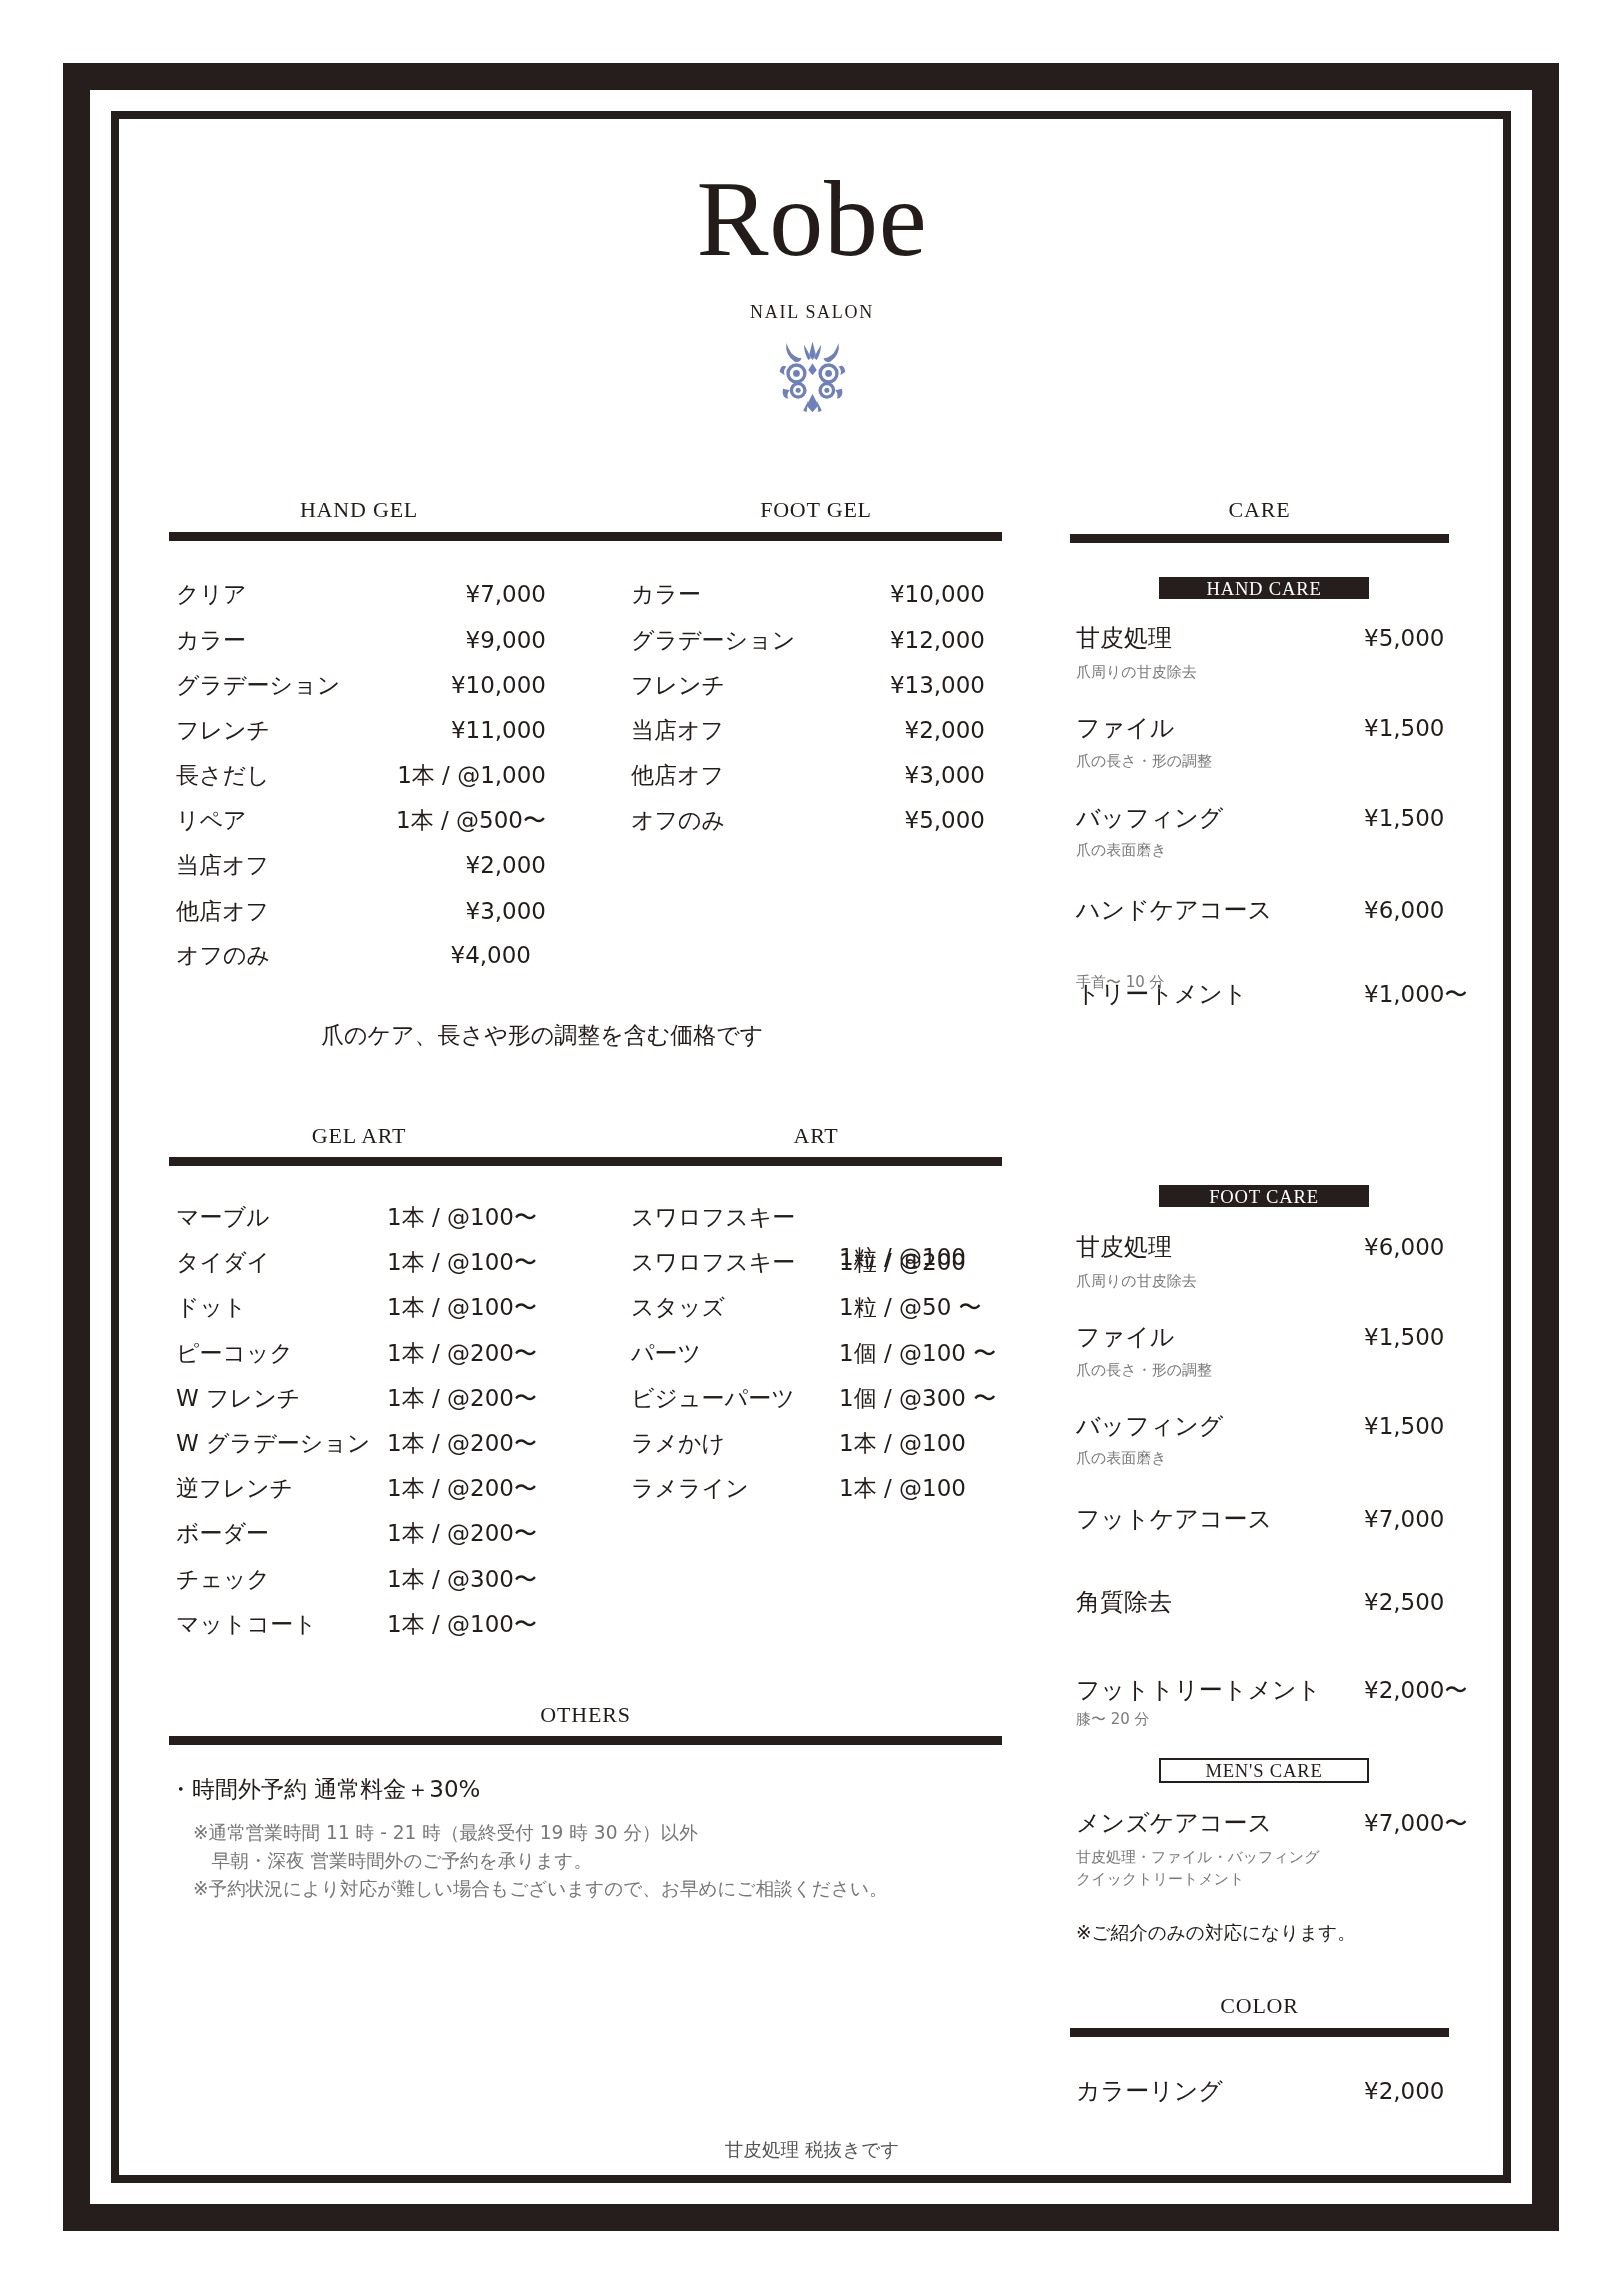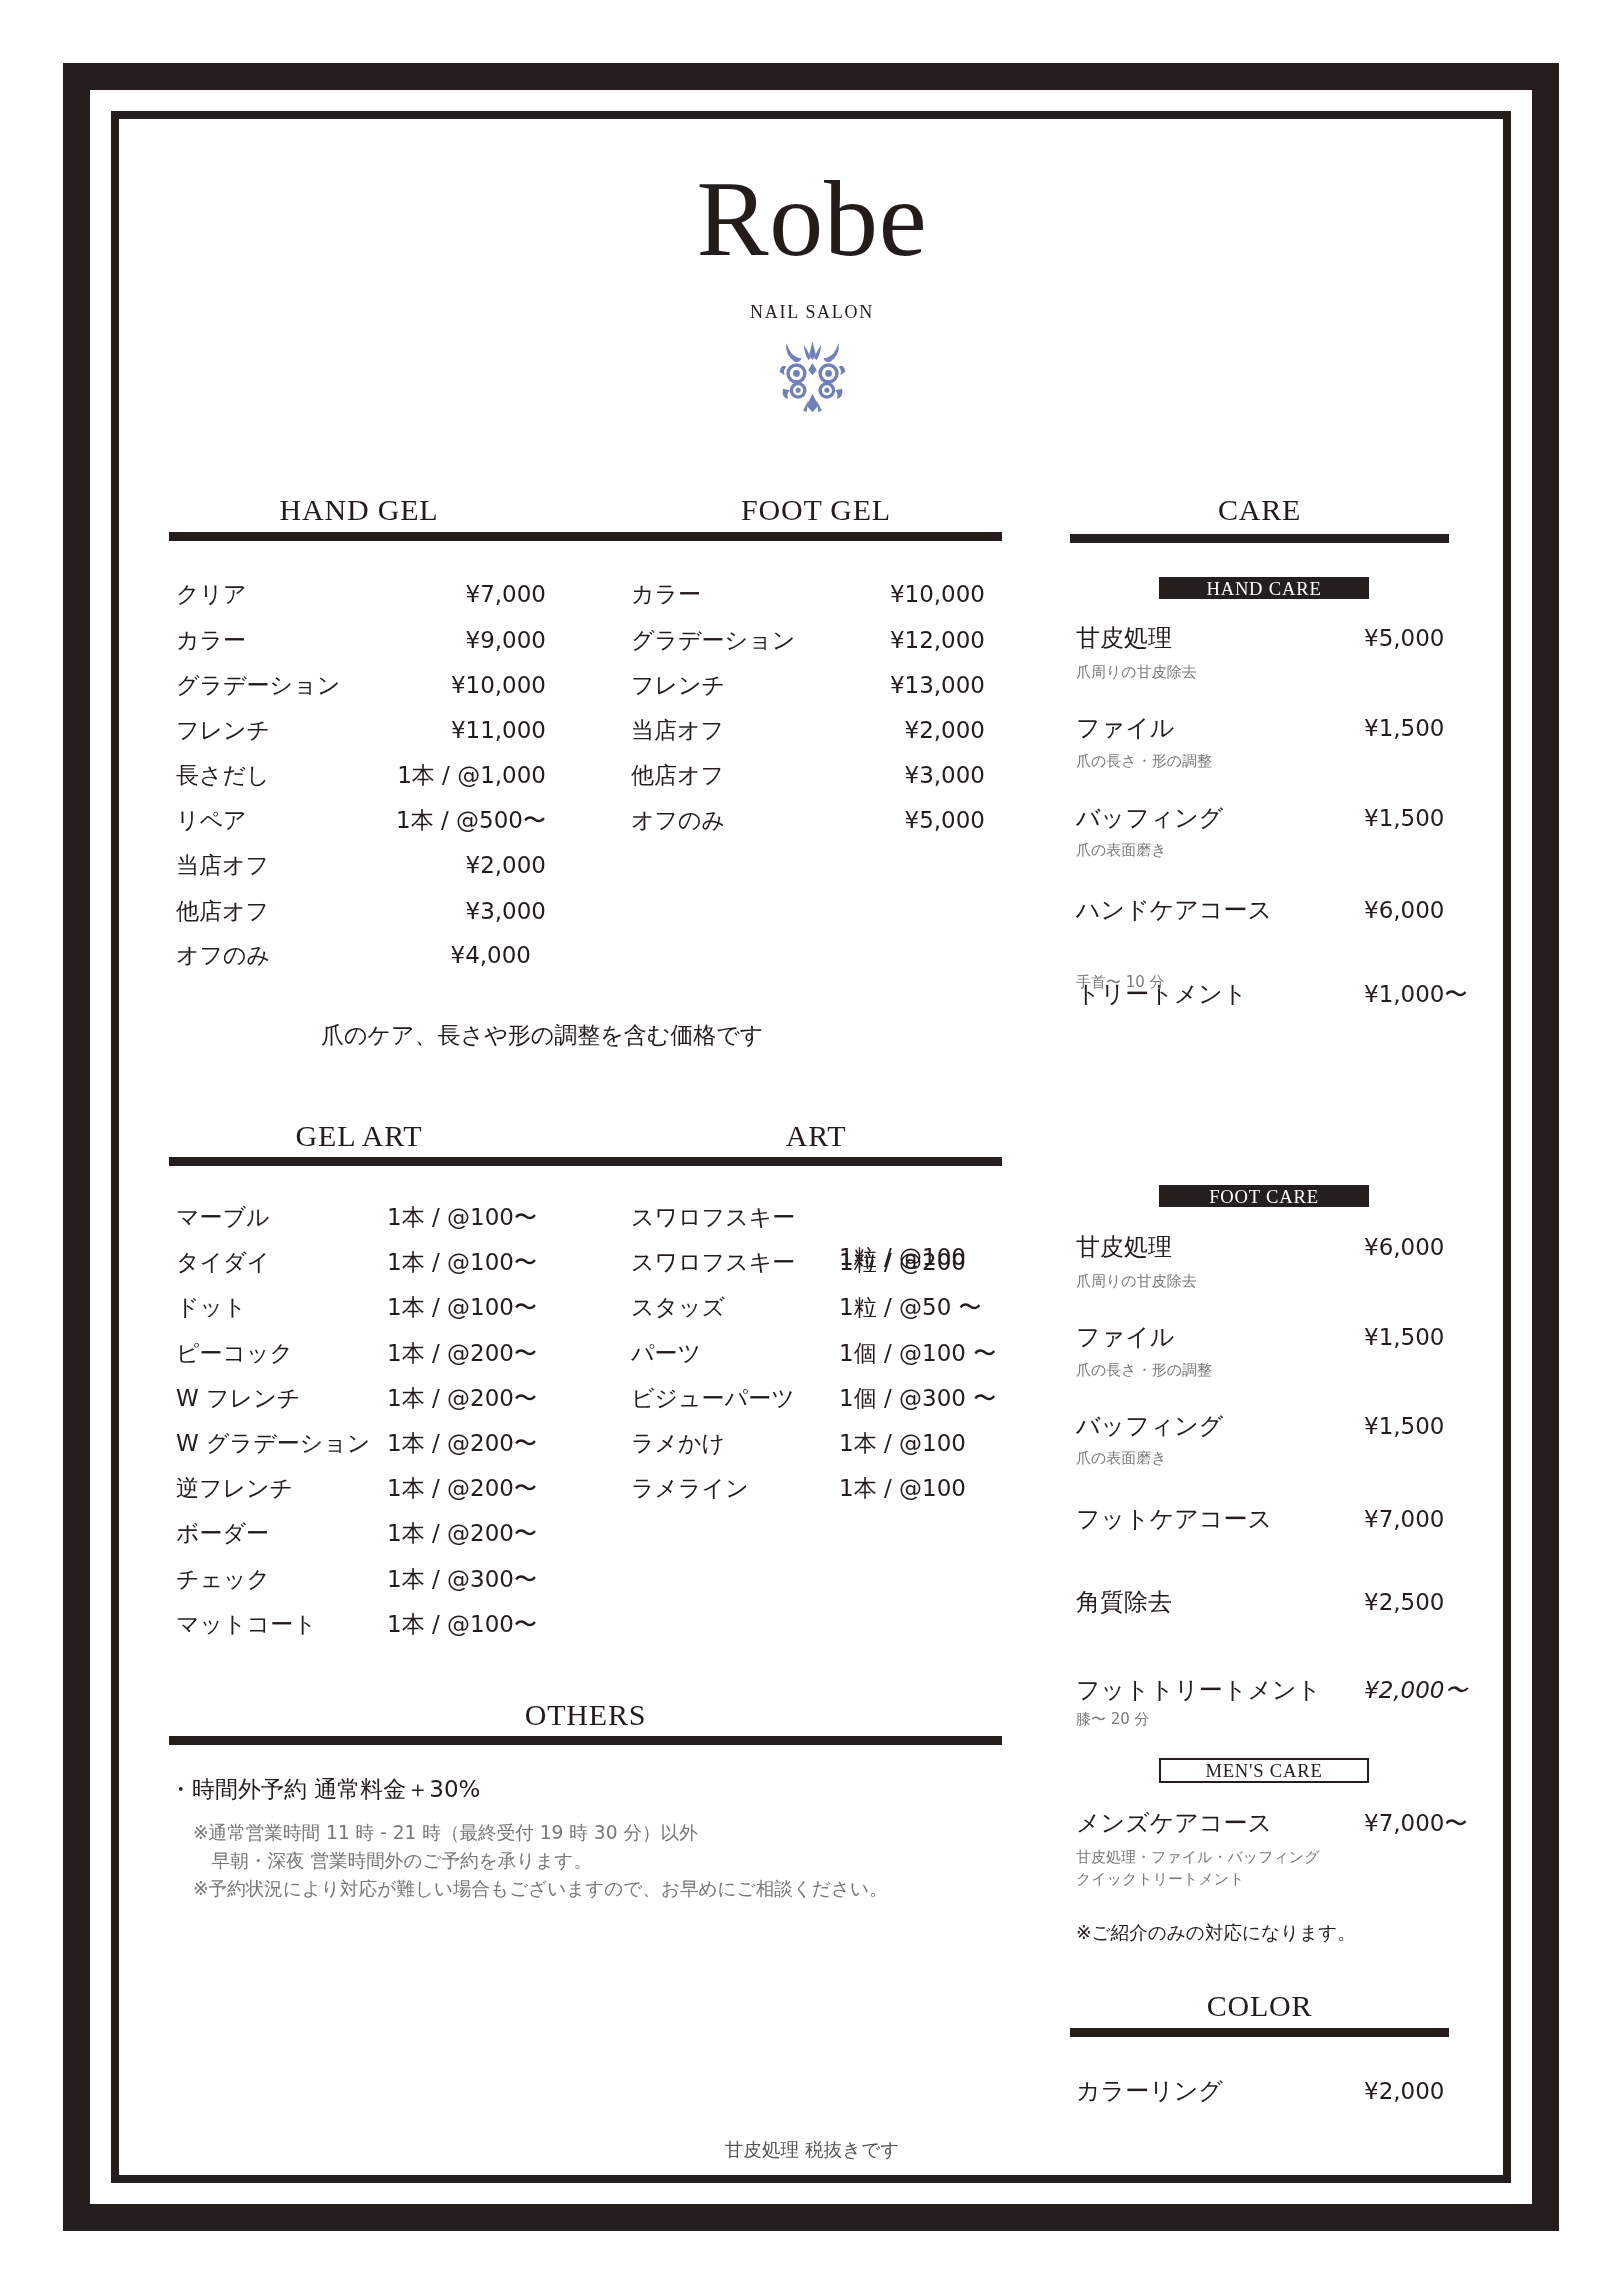--- a/index.html
+++ b/index.html
@@ -7,21 +7,21 @@
          font-family:"DejaVu Sans","Liberation Sans",sans-serif; }
   .abs { position:absolute; }
   .frame-outer { position:absolute; left:63px; top:63px; width:1496px; height:2168px;
                  border:27px solid #251e1c; box-sizing:border-box; }
   .frame-inner { position:absolute; left:111px; top:111px; width:1400px; height:2072px;
                  border:8.5px solid #251e1c; box-sizing:border-box; }
   .serif { font-family:"Liberation Serif","DejaVu Serif",serif; }
   .logo-title { left:0; width:1624px; top:165px; text-align:center; font-size:108px; line-height:1; letter-spacing:0.8px; color:#231c1a; }
   .logo-sub { left:0; width:1624px; top:302px; text-align:center; font-size:18px; letter-spacing:1.7px; color:#231c1a; }
   .ornament { left:776px; top:338px; width:73px; height:76px; }
-  .sec-head { font-size:30px; letter-spacing:0.8px; text-align:center; line-height:34px; color:#231c1a; }
+  .sec-head { font-size:22px; letter-spacing:0.8px; text-align:center; line-height:34px; color:#231c1a; }
   .rule { position:absolute; height:8.5px; background:#251e1c; }
   .row { position:absolute; font-size:23px; line-height:29px; white-space:nowrap; color:#231c1a; }
   .row .lbl { position:absolute; left:0; top:0; }
   .row .price { position:absolute; top:0; }
   .care-row .lbl { font-size:24px; }
   .desc { position:absolute; font-size:15px; line-height:24px; color:#7a7a7a; white-space:nowrap; }
   .tag-box { position:absolute; left:1159px; width:210px; height:22px; text-align:center;
              font-size:18.6px; line-height:24px; letter-spacing:0.8px; }
   .tag-dark { background:#251e1c; color:#ffffff; }
   .tag-light { background:#ffffff; color:#231c1a; border:2.5px solid #251e1c; box-sizing:border-box; height:25px; line-height:21px; }
@@ -282,21 +282,21 @@
       <span class="price" style="left:288px;">¥7,000</span>
     </div>
 
   <div class="row care-row" style="left:1076px; top:1588px;">
       <span class="lbl">角質除去</span>
       <span class="price" style="left:288px;">¥2,500</span>
     </div>
 
   <div class="row care-row" style="left:1076px; top:1676px;">
       <span class="lbl">フットトリートメント</span>
-      <span class="price" style="left:288px;font-style:italic;">¥2,000〜</span>
+      <span class="price" style="left:288px;">¥2,000〜</span>
     </div>
   <div class="desc" style="left:1076px; top:1707px;">膝〜 20 分</div>
 </div>
 
 <div class="tag-box tag-light serif" style="top:1758px;">MEN'S CARE</div>
 
 <div>
   <div class="row care-row" style="left:1076px; top:1809px;">
       <span class="lbl">メンズケアコース</span>
       <span class="price" style="left:288px;">¥7,000〜</span>

